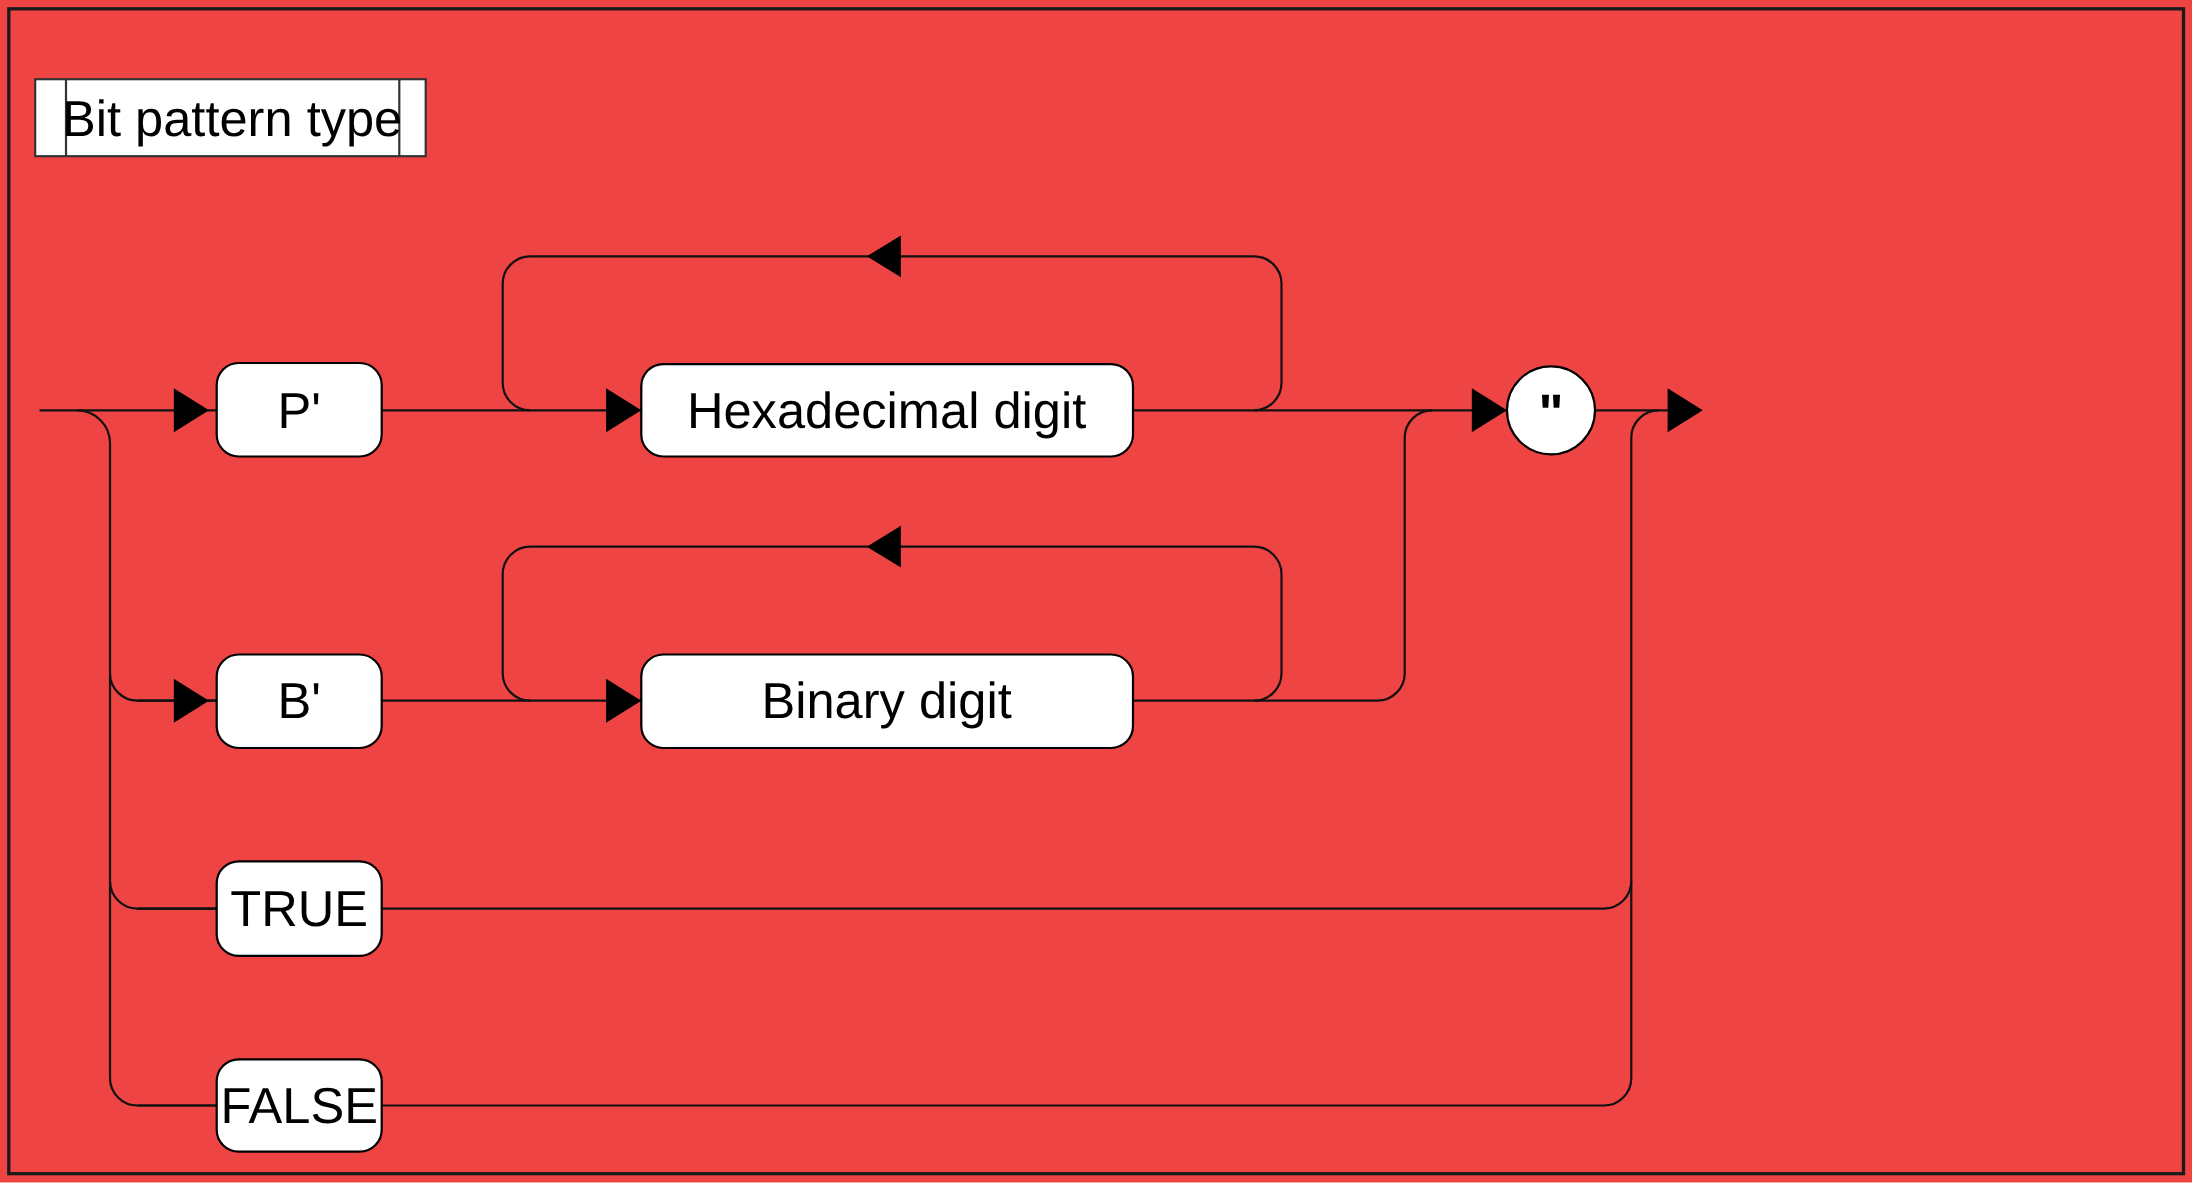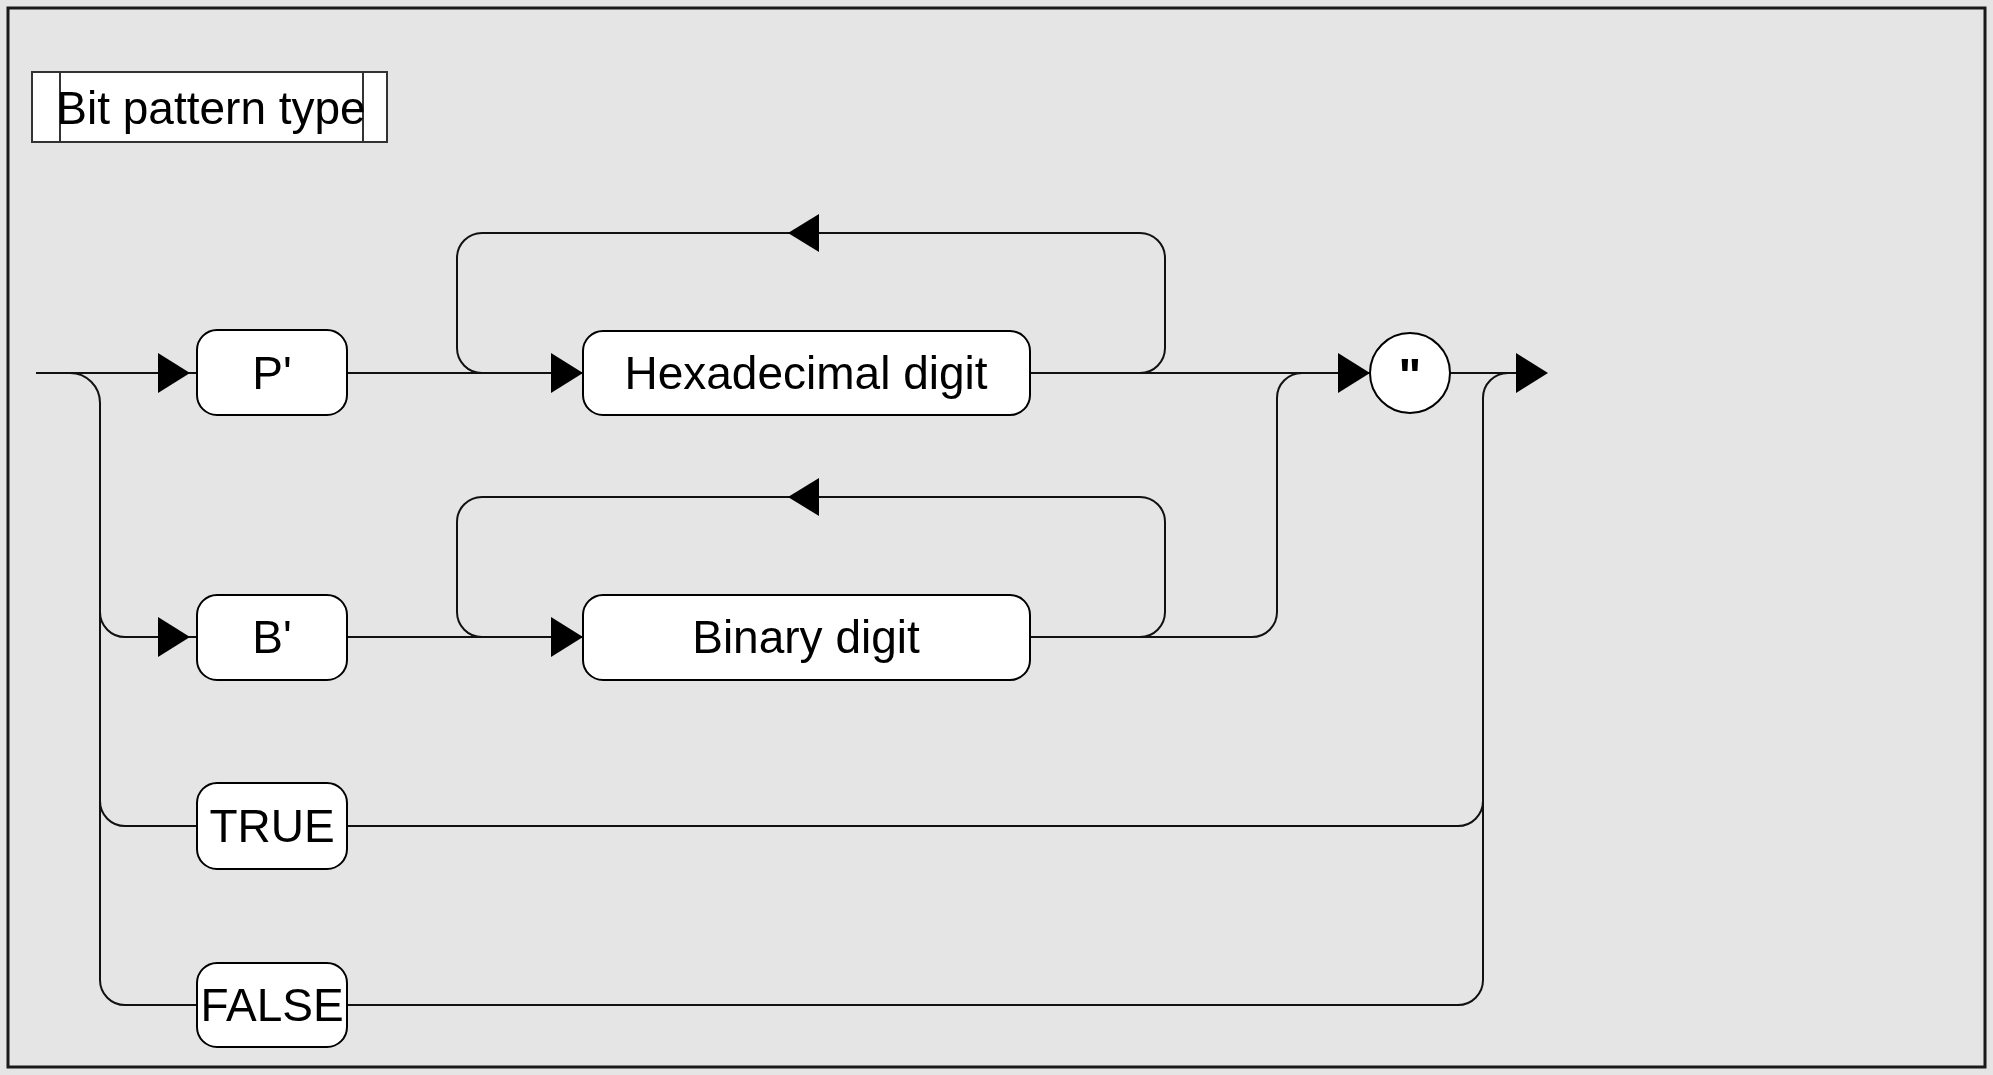--- a/index.html
+++ b/index.html
@@ -8,21 +8,21 @@
     background: #ffffff;
     width: 1993px;
     height: 1075px;
     overflow: hidden;
     font-family: "Liberation Sans", sans-serif;
   }
   .canvas-wrap {
     position: relative;
     width: 1993px;
     height: 1075px;
-    background: #e5e5e5;
+    background: #ef4444;
   }
   svg { display: block; }
   .rail {
     fill: none;
     stroke: #111111;
     stroke-width: 2;
   }
   .node-box {
     fill: #ffffff;
     stroke: #000000;

